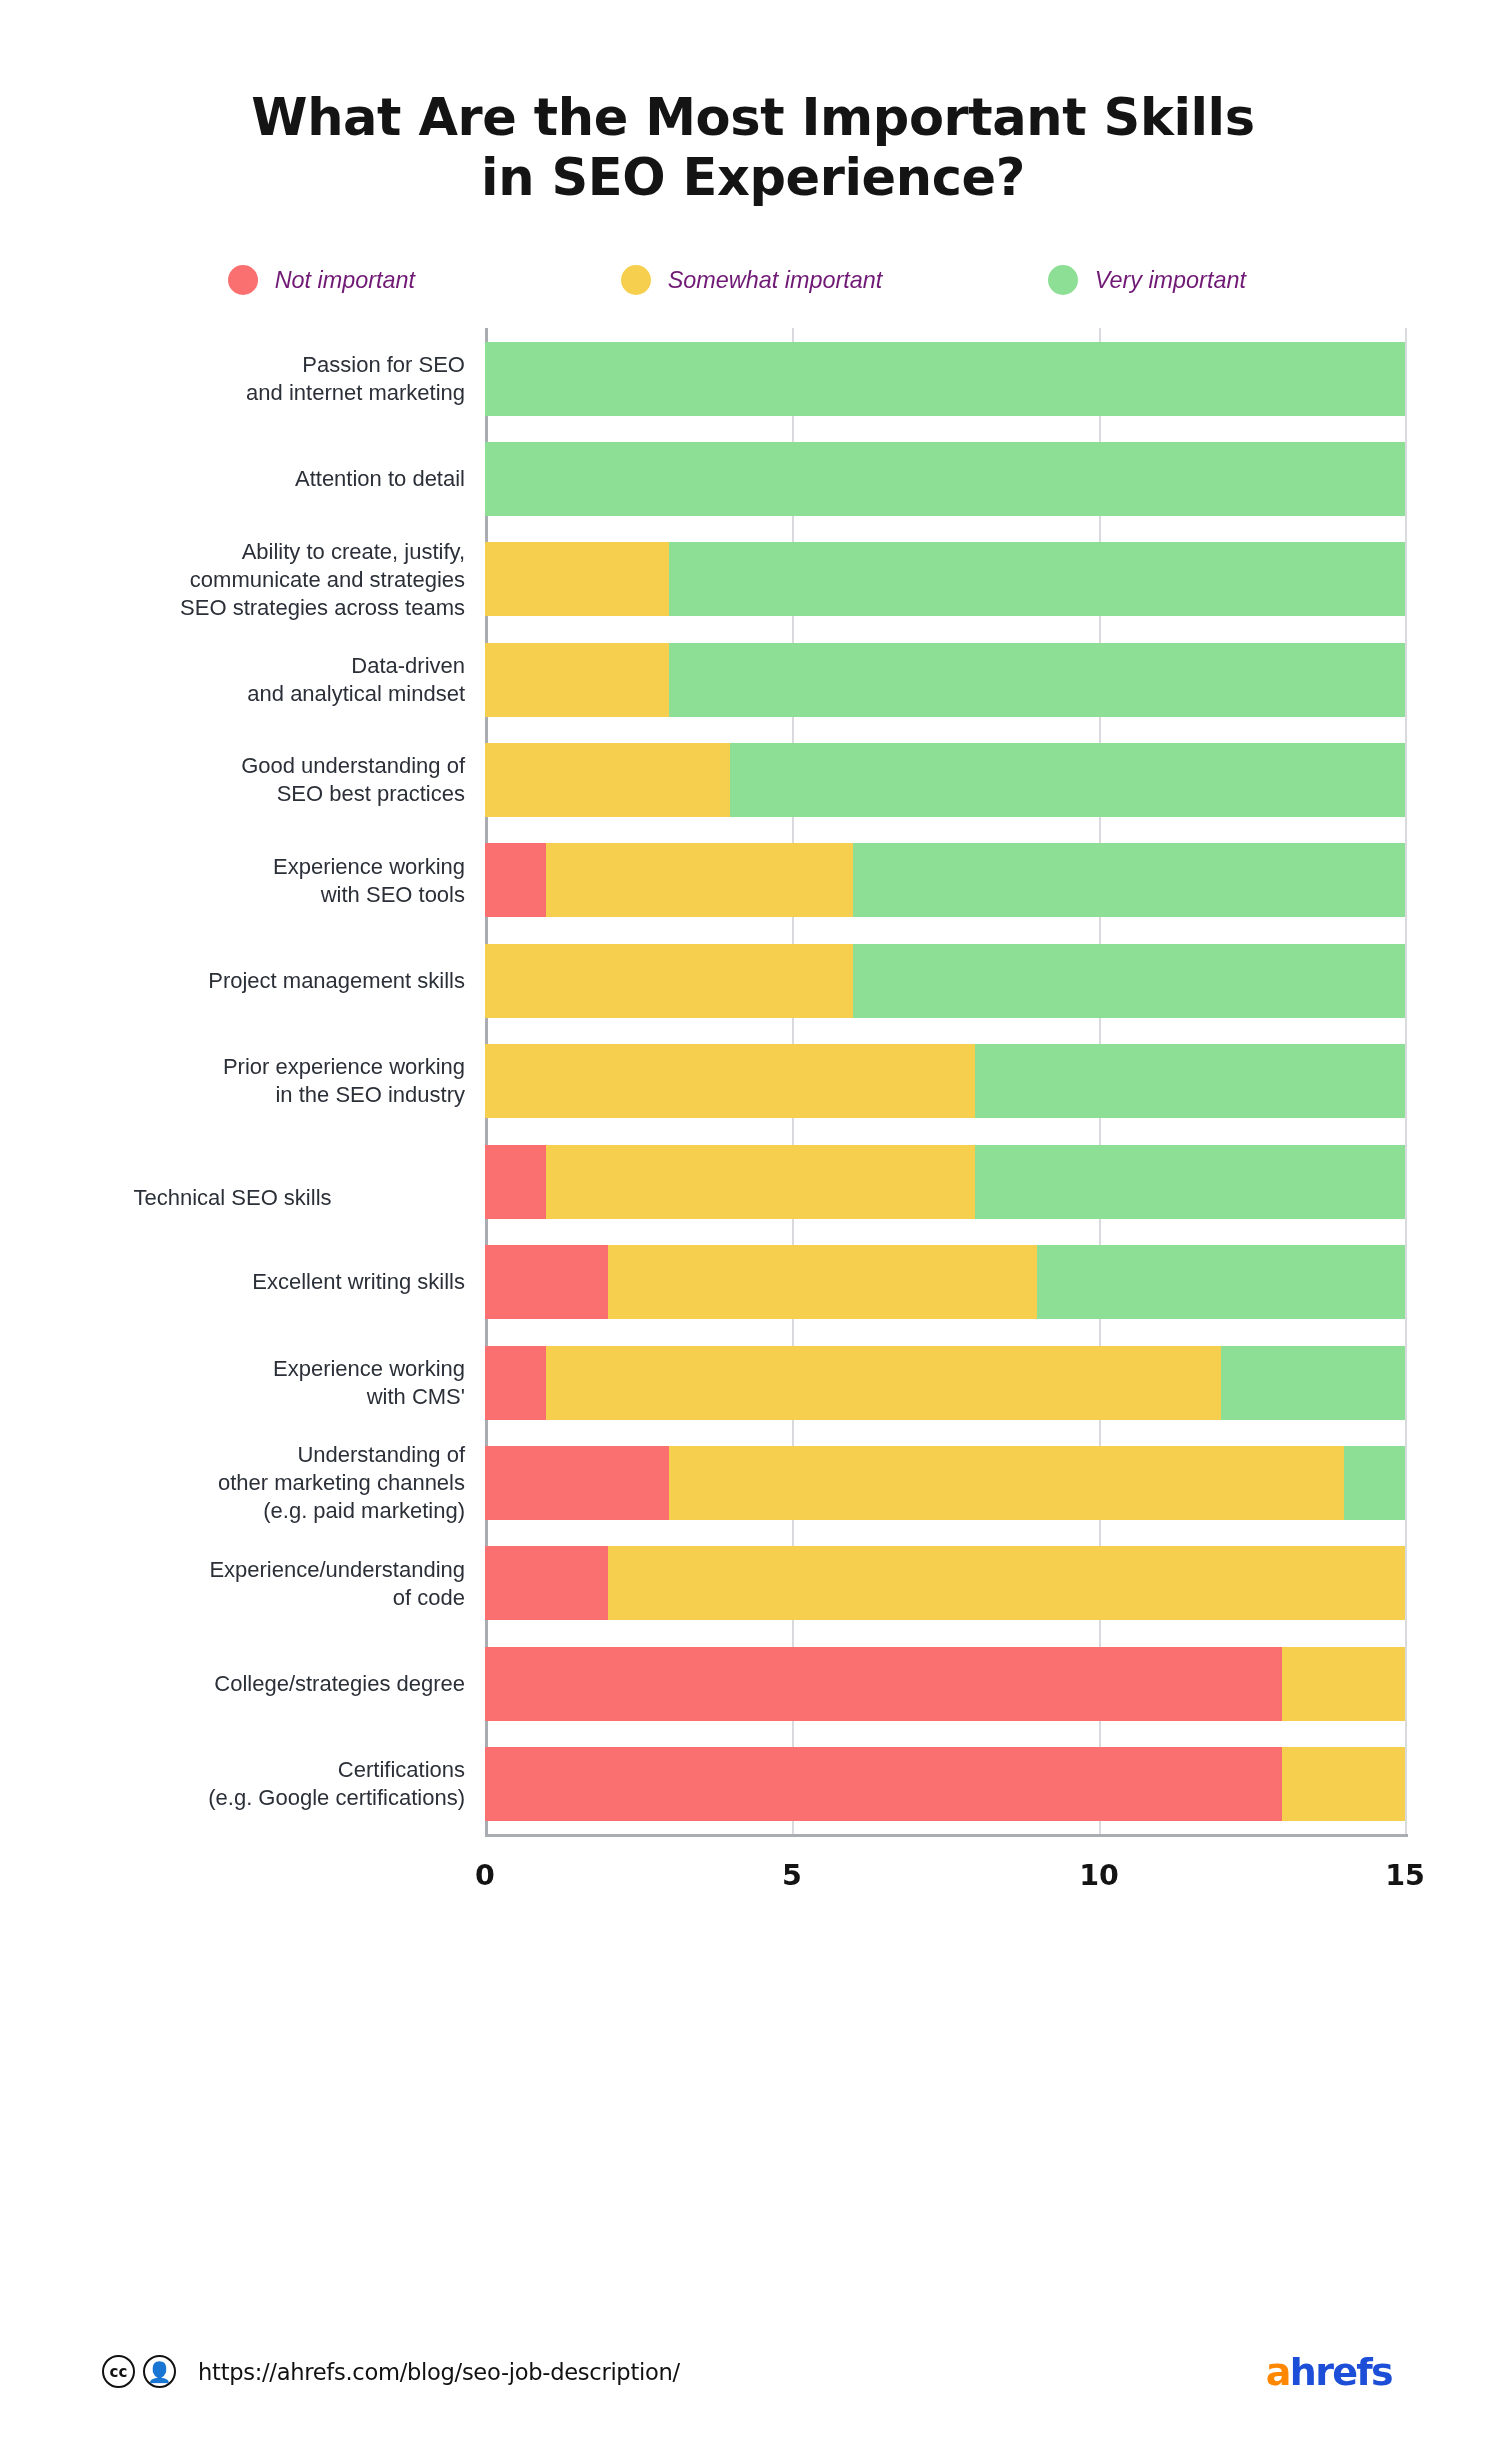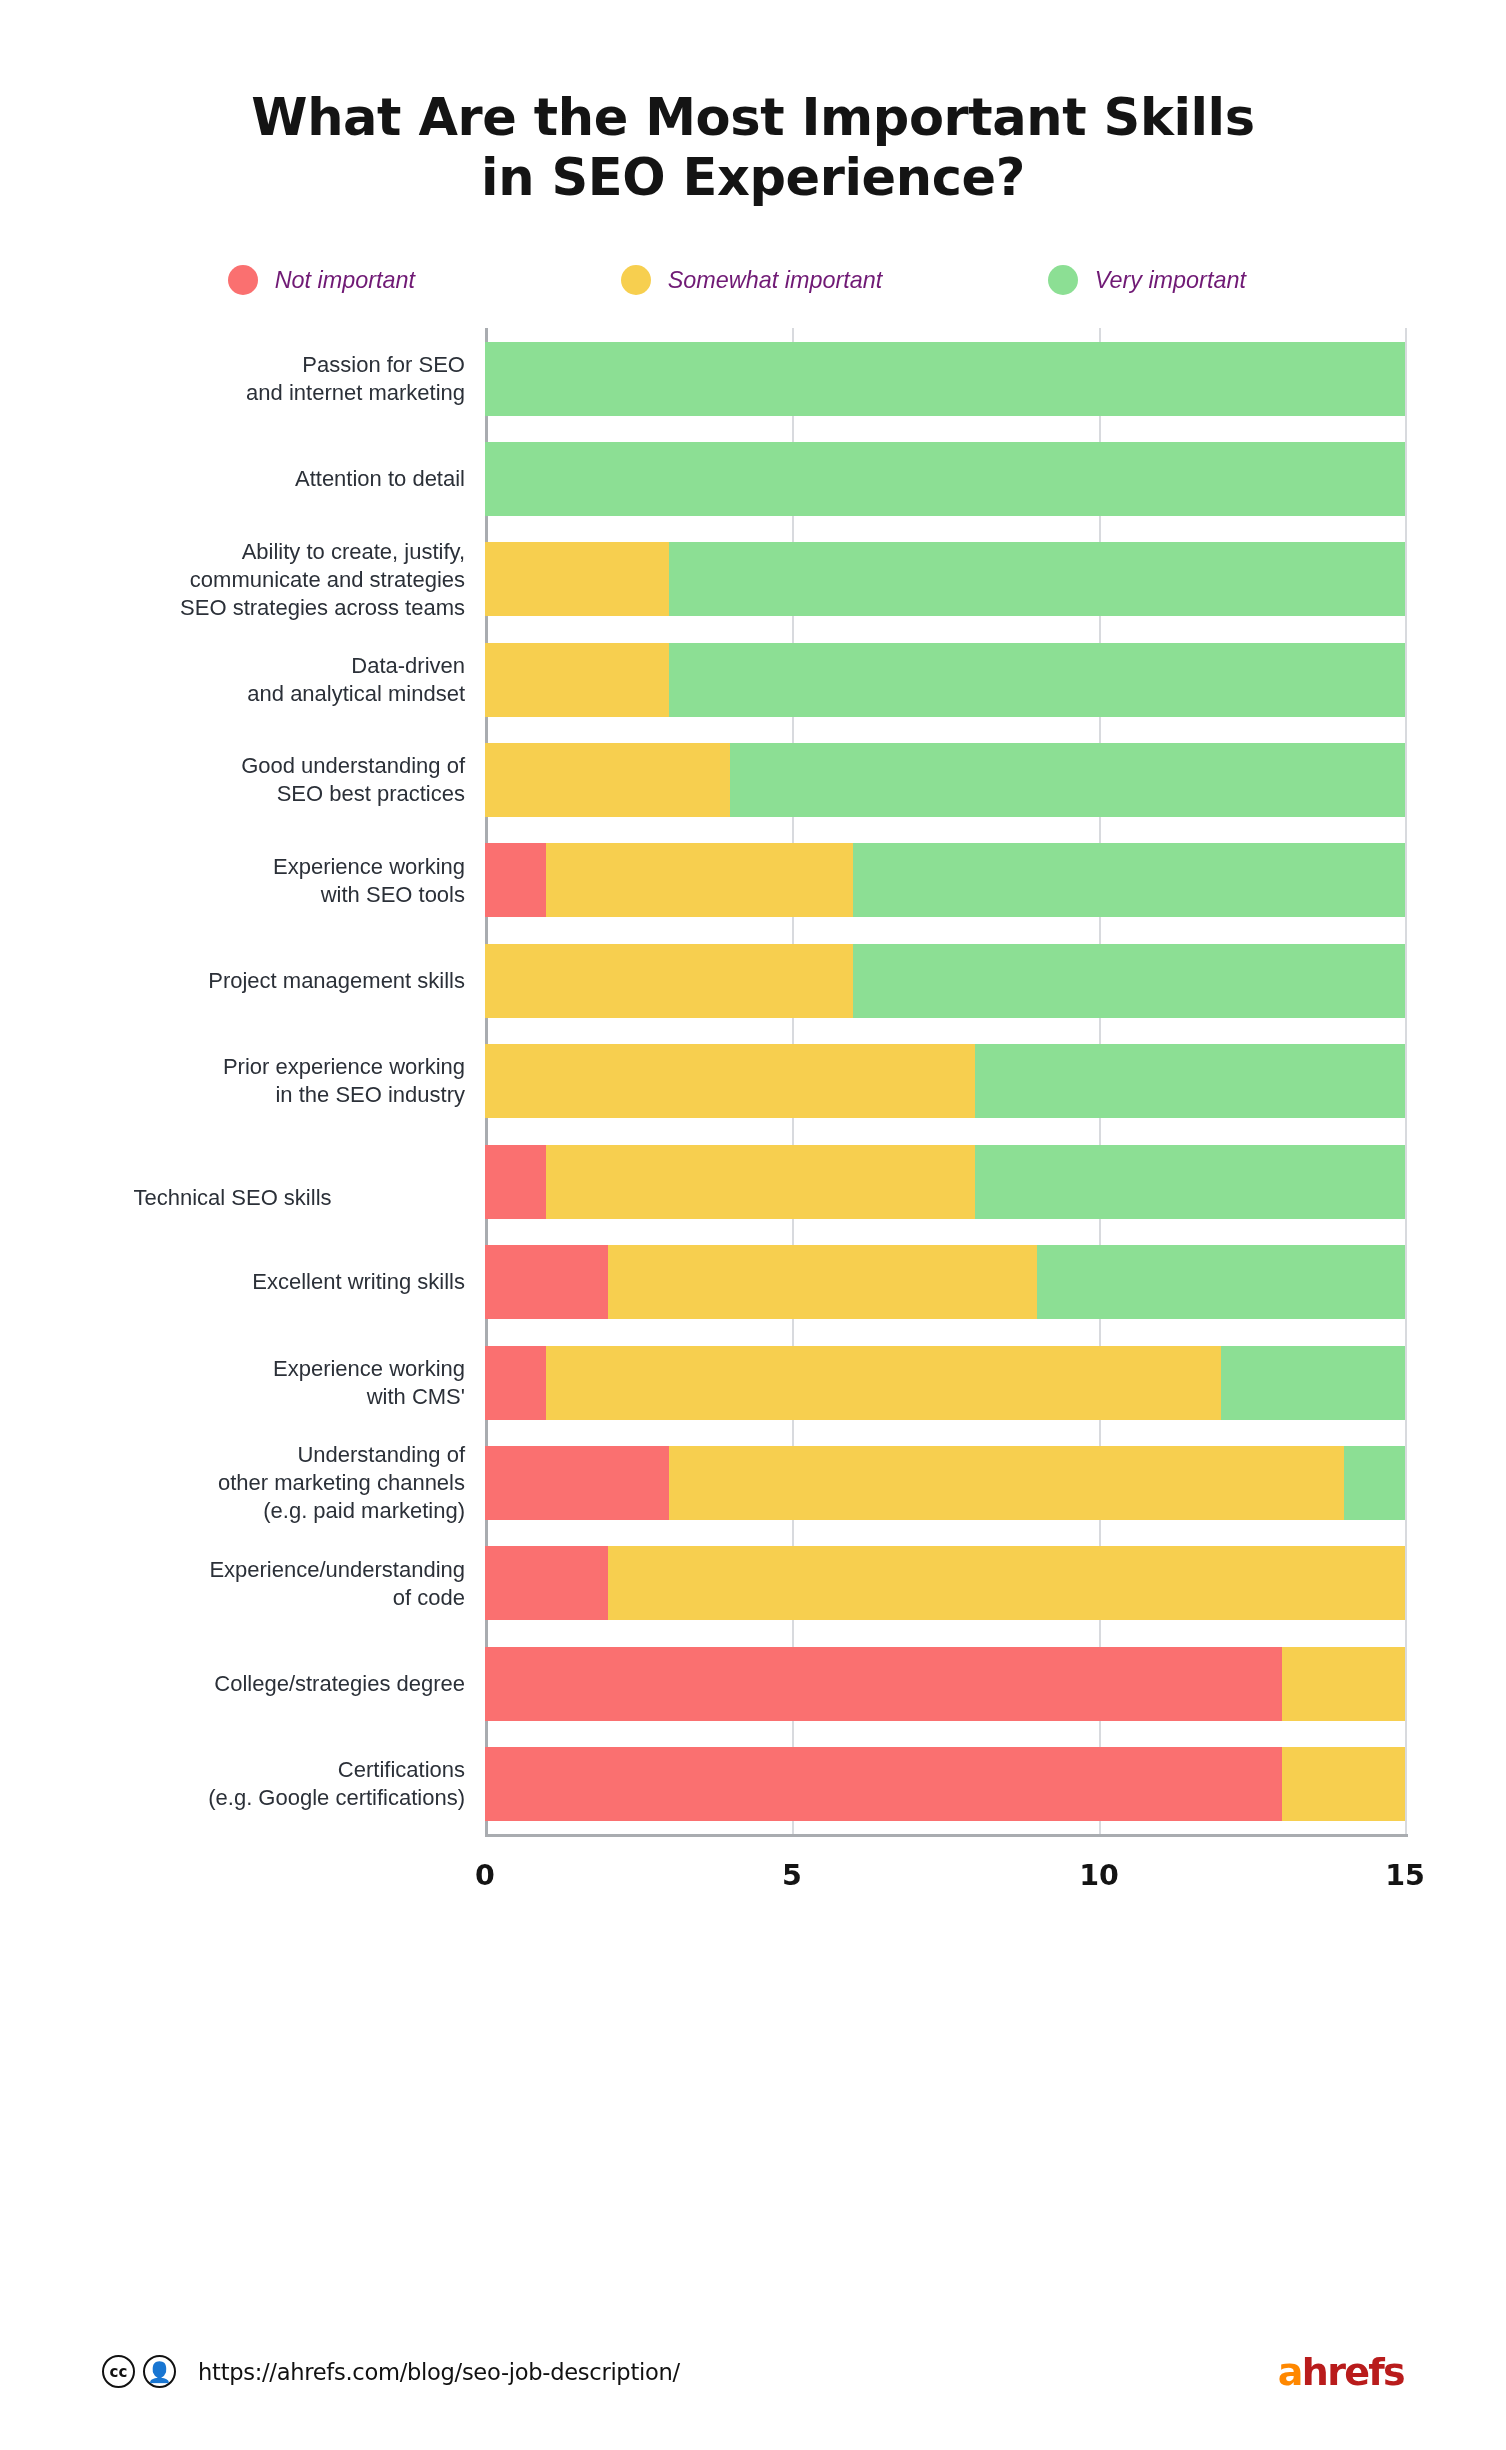--- a/index.html
+++ b/index.html
@@ -148,21 +148,21 @@
     font-weight: bold;
     font-size: 28.5px;
     color: #141414;
     white-space: nowrap;
   }
 
   
   .footer {
     position: absolute;
     left: 0;
-    right: 0;
+    right: 12px;
     bottom: 49px;
     height: 59px;
     padding: 0 102px;
     display: flex;
     align-items: center;
     justify-content: space-between;
     text-align: center;
   }
   .footer-left {
     display: flex;
@@ -190,21 +190,21 @@
     letter-spacing: -0.3px;
   }
   .logo {
     font-family: "DejaVu Sans", sans-serif;
     font-weight: bold;
     font-size: 38px;
     letter-spacing: -1.7px;
     line-height: 1;
   }
   .logo .a { color: #ff8800; }
-  .logo .hrefs { color: #b91c1c; }
+  .logo .hrefs { color: #1d4ed8; }
 </style>
 </head>
 <body>
 
 <h1 class="title">
   <span class="title-line">What Are the Most Important Skills</span>
   <span class="title-line">in SEO Experience?</span>
 </h1>
 
 <div class="legend" id="legend">

